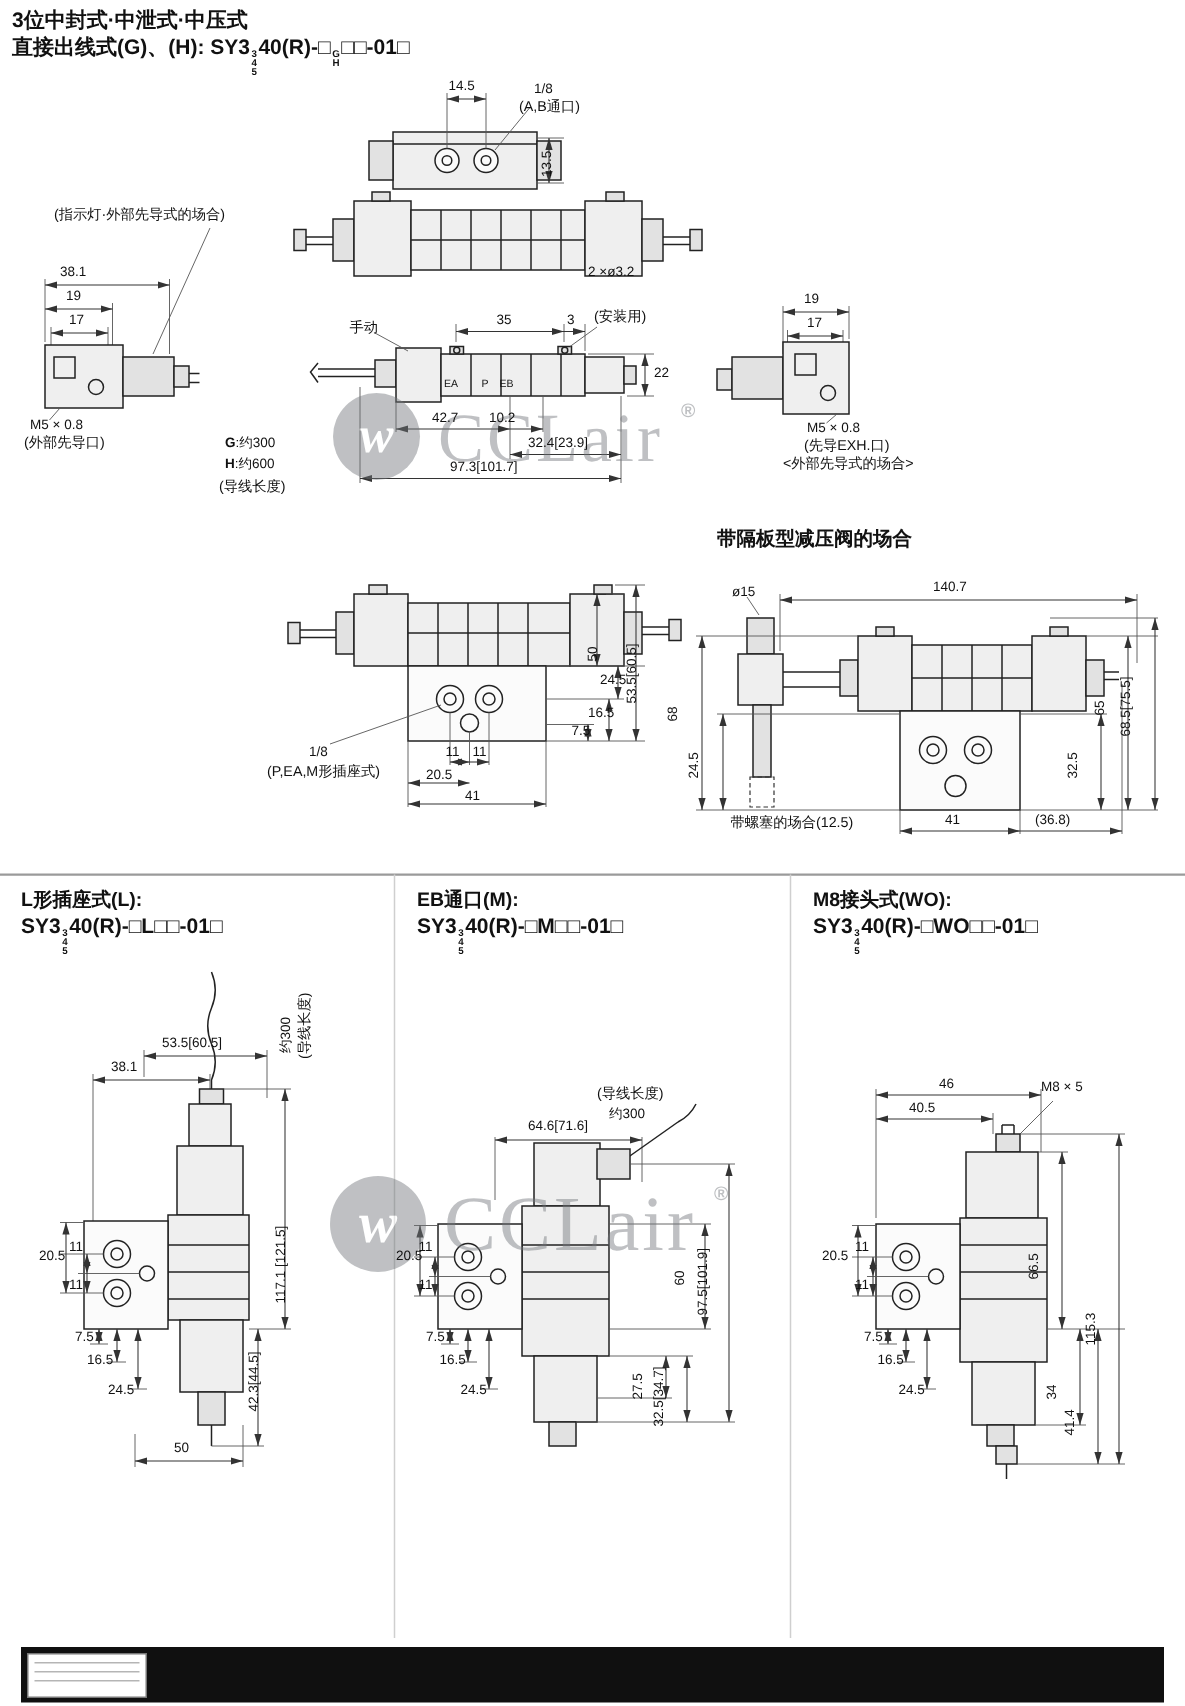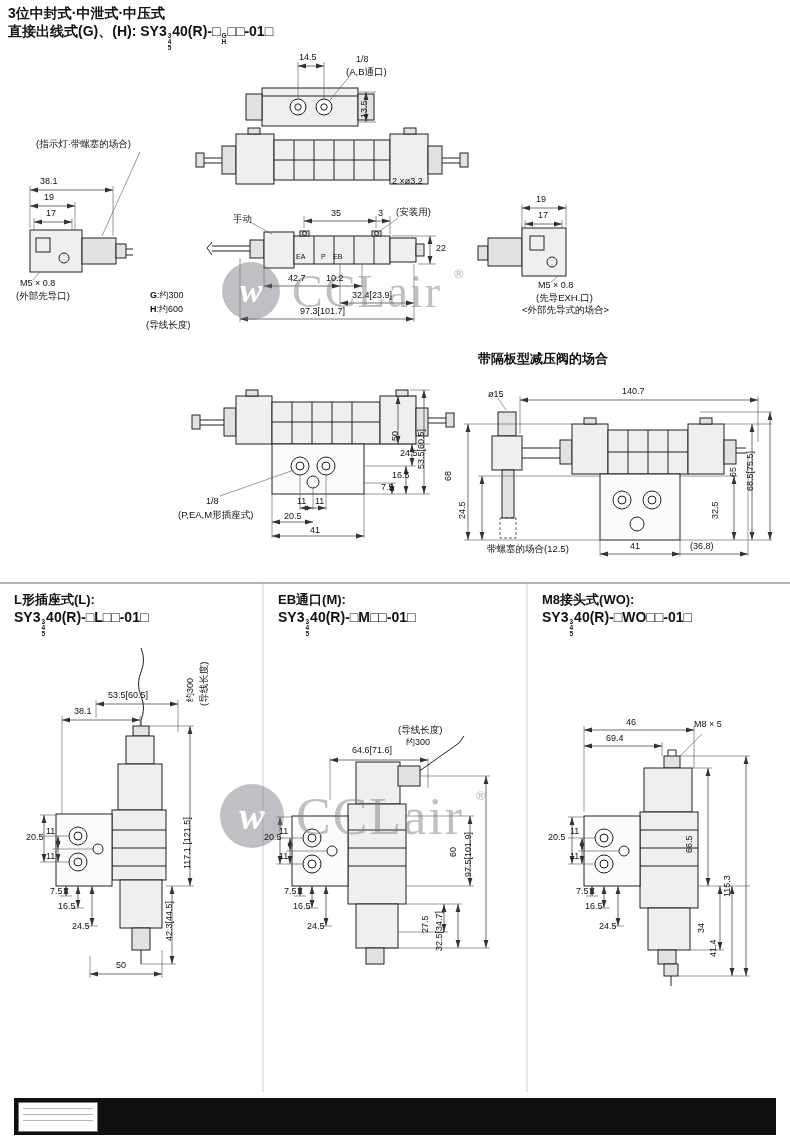--- a/index.html
+++ b/index.html
@@ -426,21 +426,21 @@
         <span>G</span>
         <span>H</span>
       </span><span>□□-01□</span></span>
 </div>
 
 <div class="lbl" style="left:299px;top:52px">14.5</div>
 <div class="lbl" style="left:356px;top:54px">1/8</div>
 <div class="lbl note" style="left:346px;top:66px">(A,B通口)</div>
 <div class="lbl v" style="left:370px;top:107px">13.5</div>
 
-<div class="lbl note" style="left:36px;top:138px">(指示灯·带螺塞的场合)</div>
+<div class="lbl note" style="left:36px;top:138px">(指示灯·外部先导式的场合)</div>
 <div class="lbl" style="left:40px;top:176px">38.1</div>
 <div class="lbl" style="left:44px;top:192px">19</div>
 <div class="lbl" style="left:46px;top:208px">17</div>
 <div class="lbl" style="left:20px;top:278px">M5 × 0.8</div>
 <div class="lbl note" style="left:16px;top:290px">(外部先导口)</div>
 
 <div class="lbl note" style="left:233px;top:213px">手动</div>
 <div class="lbl" style="left:331px;top:208px">35</div>
 <div class="lbl" style="left:378px;top:208px">3</div>
 <div class="lbl" style="left:392px;top:176px">2 ×ø3.2</div>
@@ -527,21 +527,21 @@
 <div class="lbl v" style="left:431px;top:922px">27.5</div>
 <div class="lbl v" style="left:445px;top:940px">32.5[34.7]</div>
 
 <div class="sec-title" style="left:542px;top:592px">M8接头式(WO):</div>
 <div class="hdr" style="left:542px;top:609px"><span class="model"><span>SY3</span><span class="stk">
         <span>3</span>
         <span>4</span>
         <span>5</span>
       </span><span>40(R)-□</span><span>WO</span><span>□□-01□</span></span></div>
 <div class="lbl" style="left:626px;top:717px">46</div>
-<div class="lbl" style="left:606px;top:733px">69.4</div>
+<div class="lbl" style="left:606px;top:733px">40.5</div>
 <div class="lbl" style="left:694px;top:719px">M8 × 5</div>
 <div class="lbl" style="left:548px;top:832px">20.5</div>
 <div class="lbl" style="left:570px;top:826px">11</div>
 <div class="lbl" style="left:570px;top:851px">11</div>
 <div class="lbl" style="left:576px;top:886px">7.5</div>
 <div class="lbl" style="left:585px;top:901px">16.5</div>
 <div class="lbl" style="left:599px;top:921px">24.5</div>
 <div class="lbl v" style="left:695px;top:842px">66.5</div>
 <div class="lbl v" style="left:707px;top:922px">34</div>
 <div class="lbl v" style="left:719px;top:946px">41.4</div>

